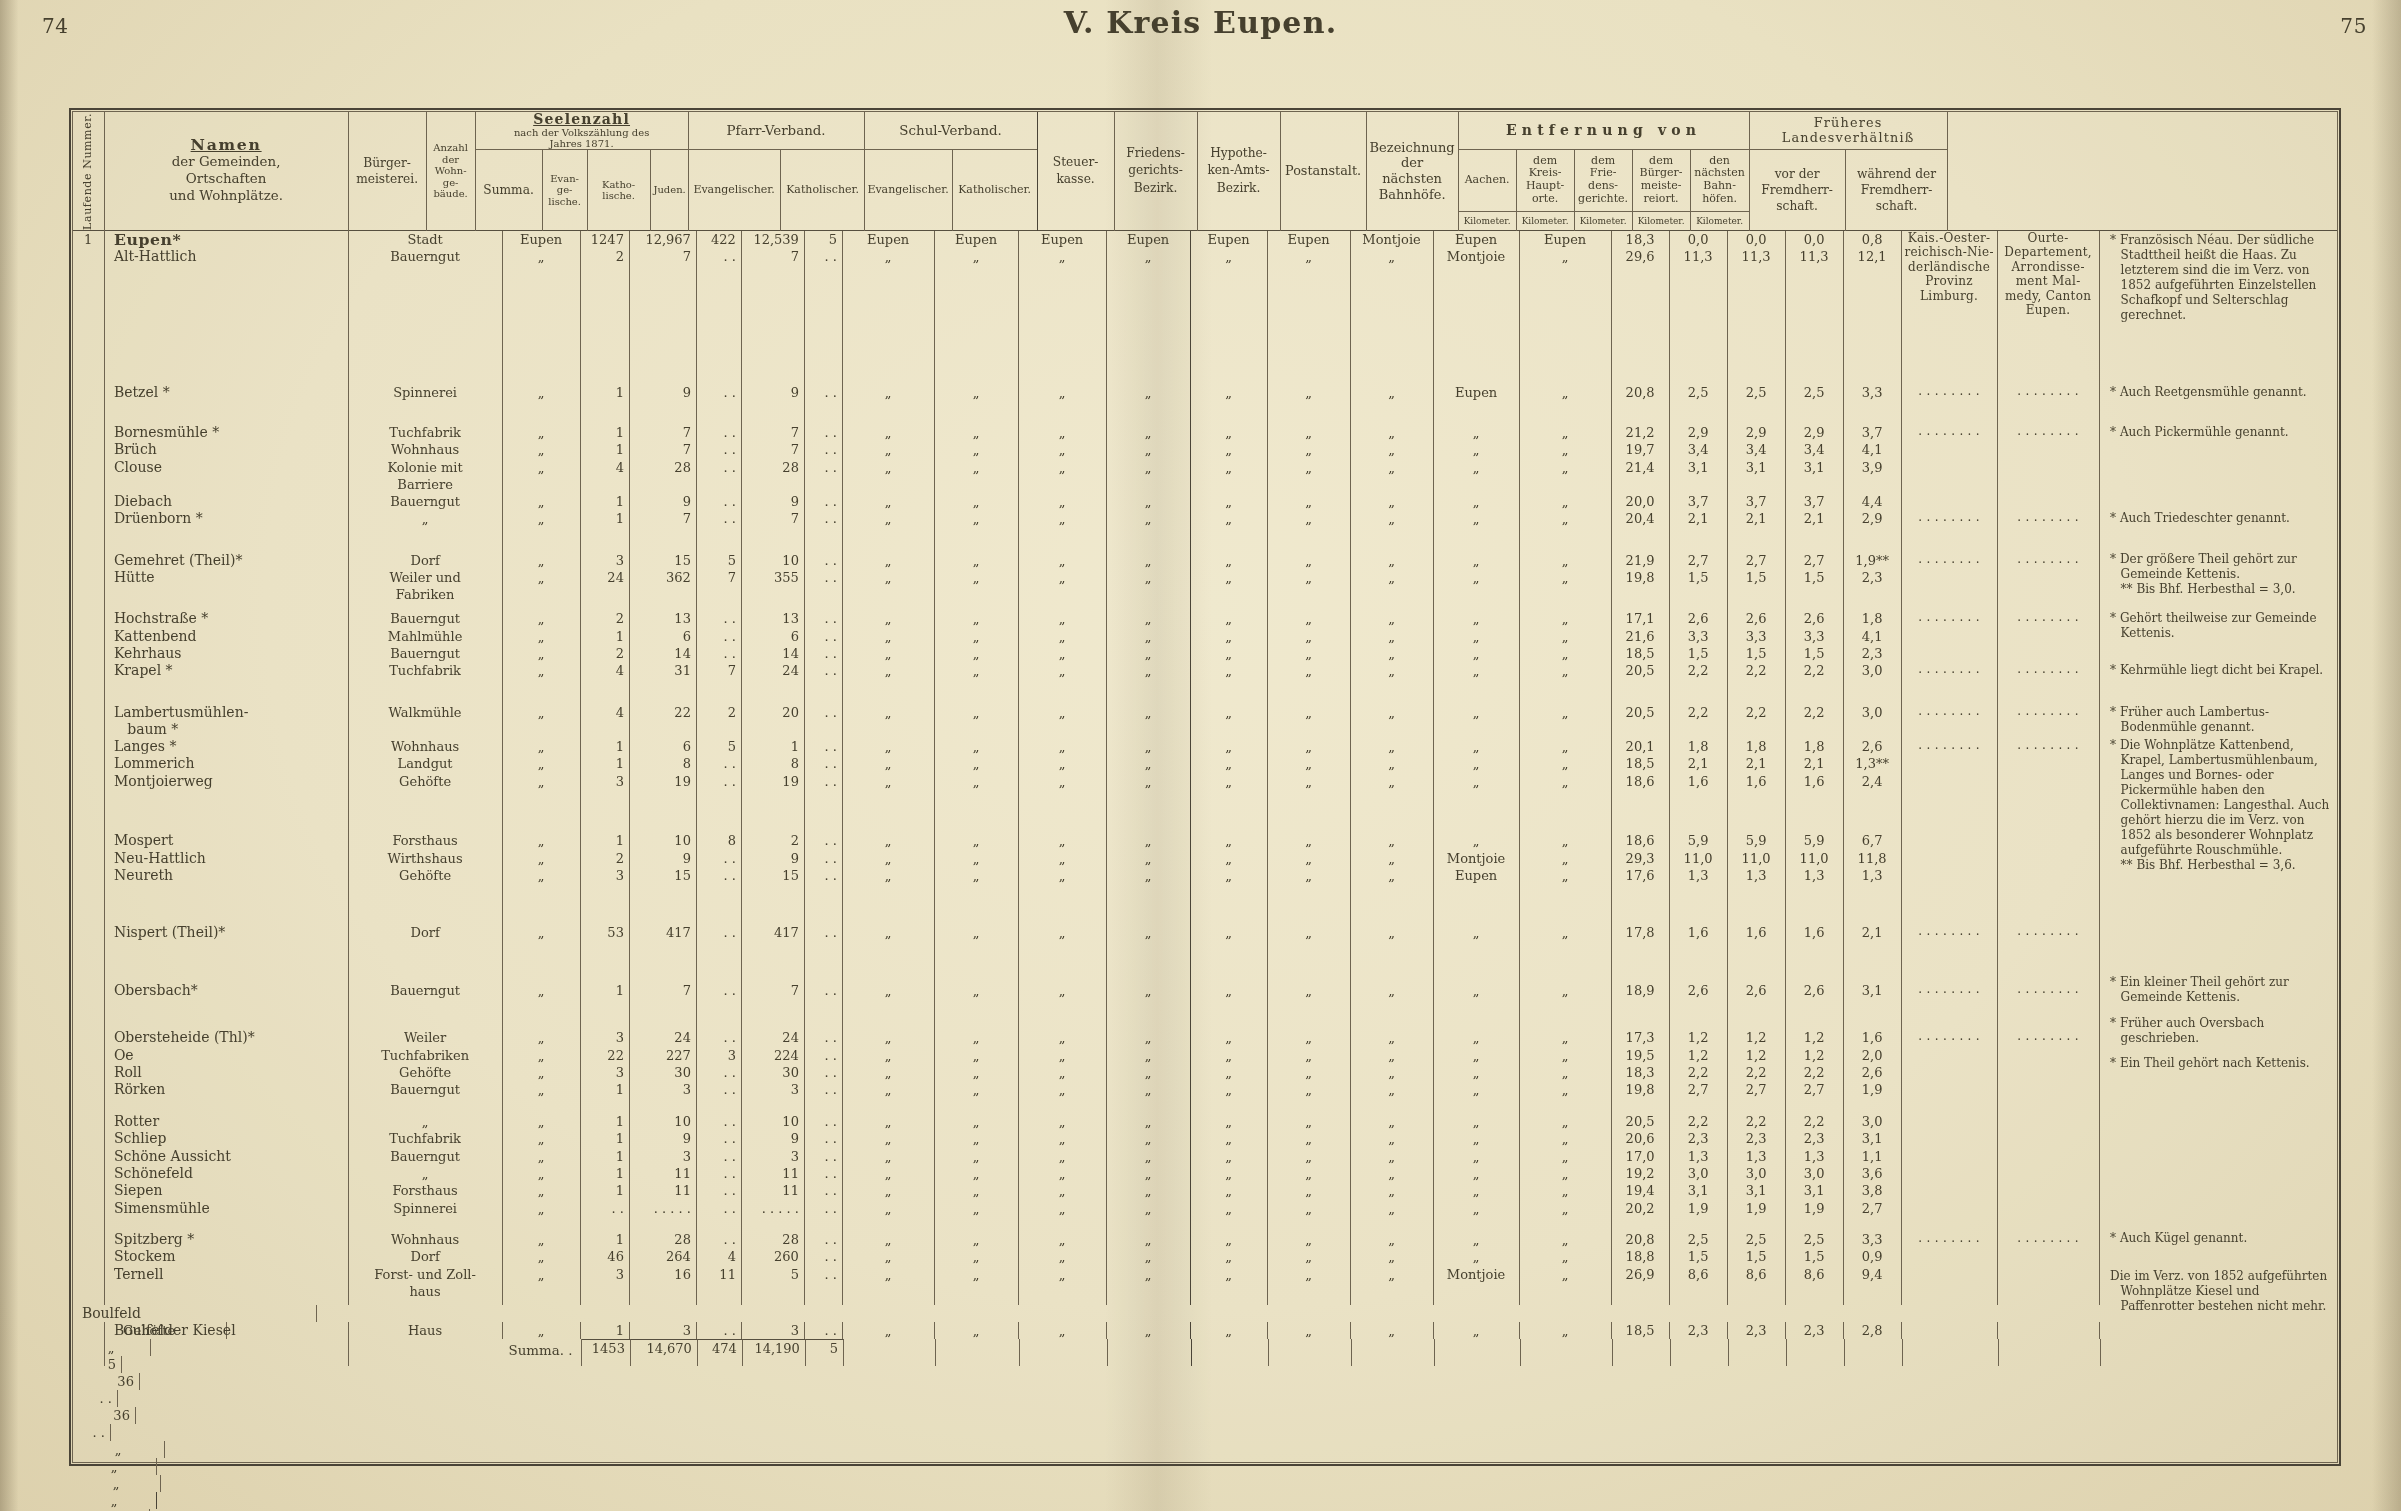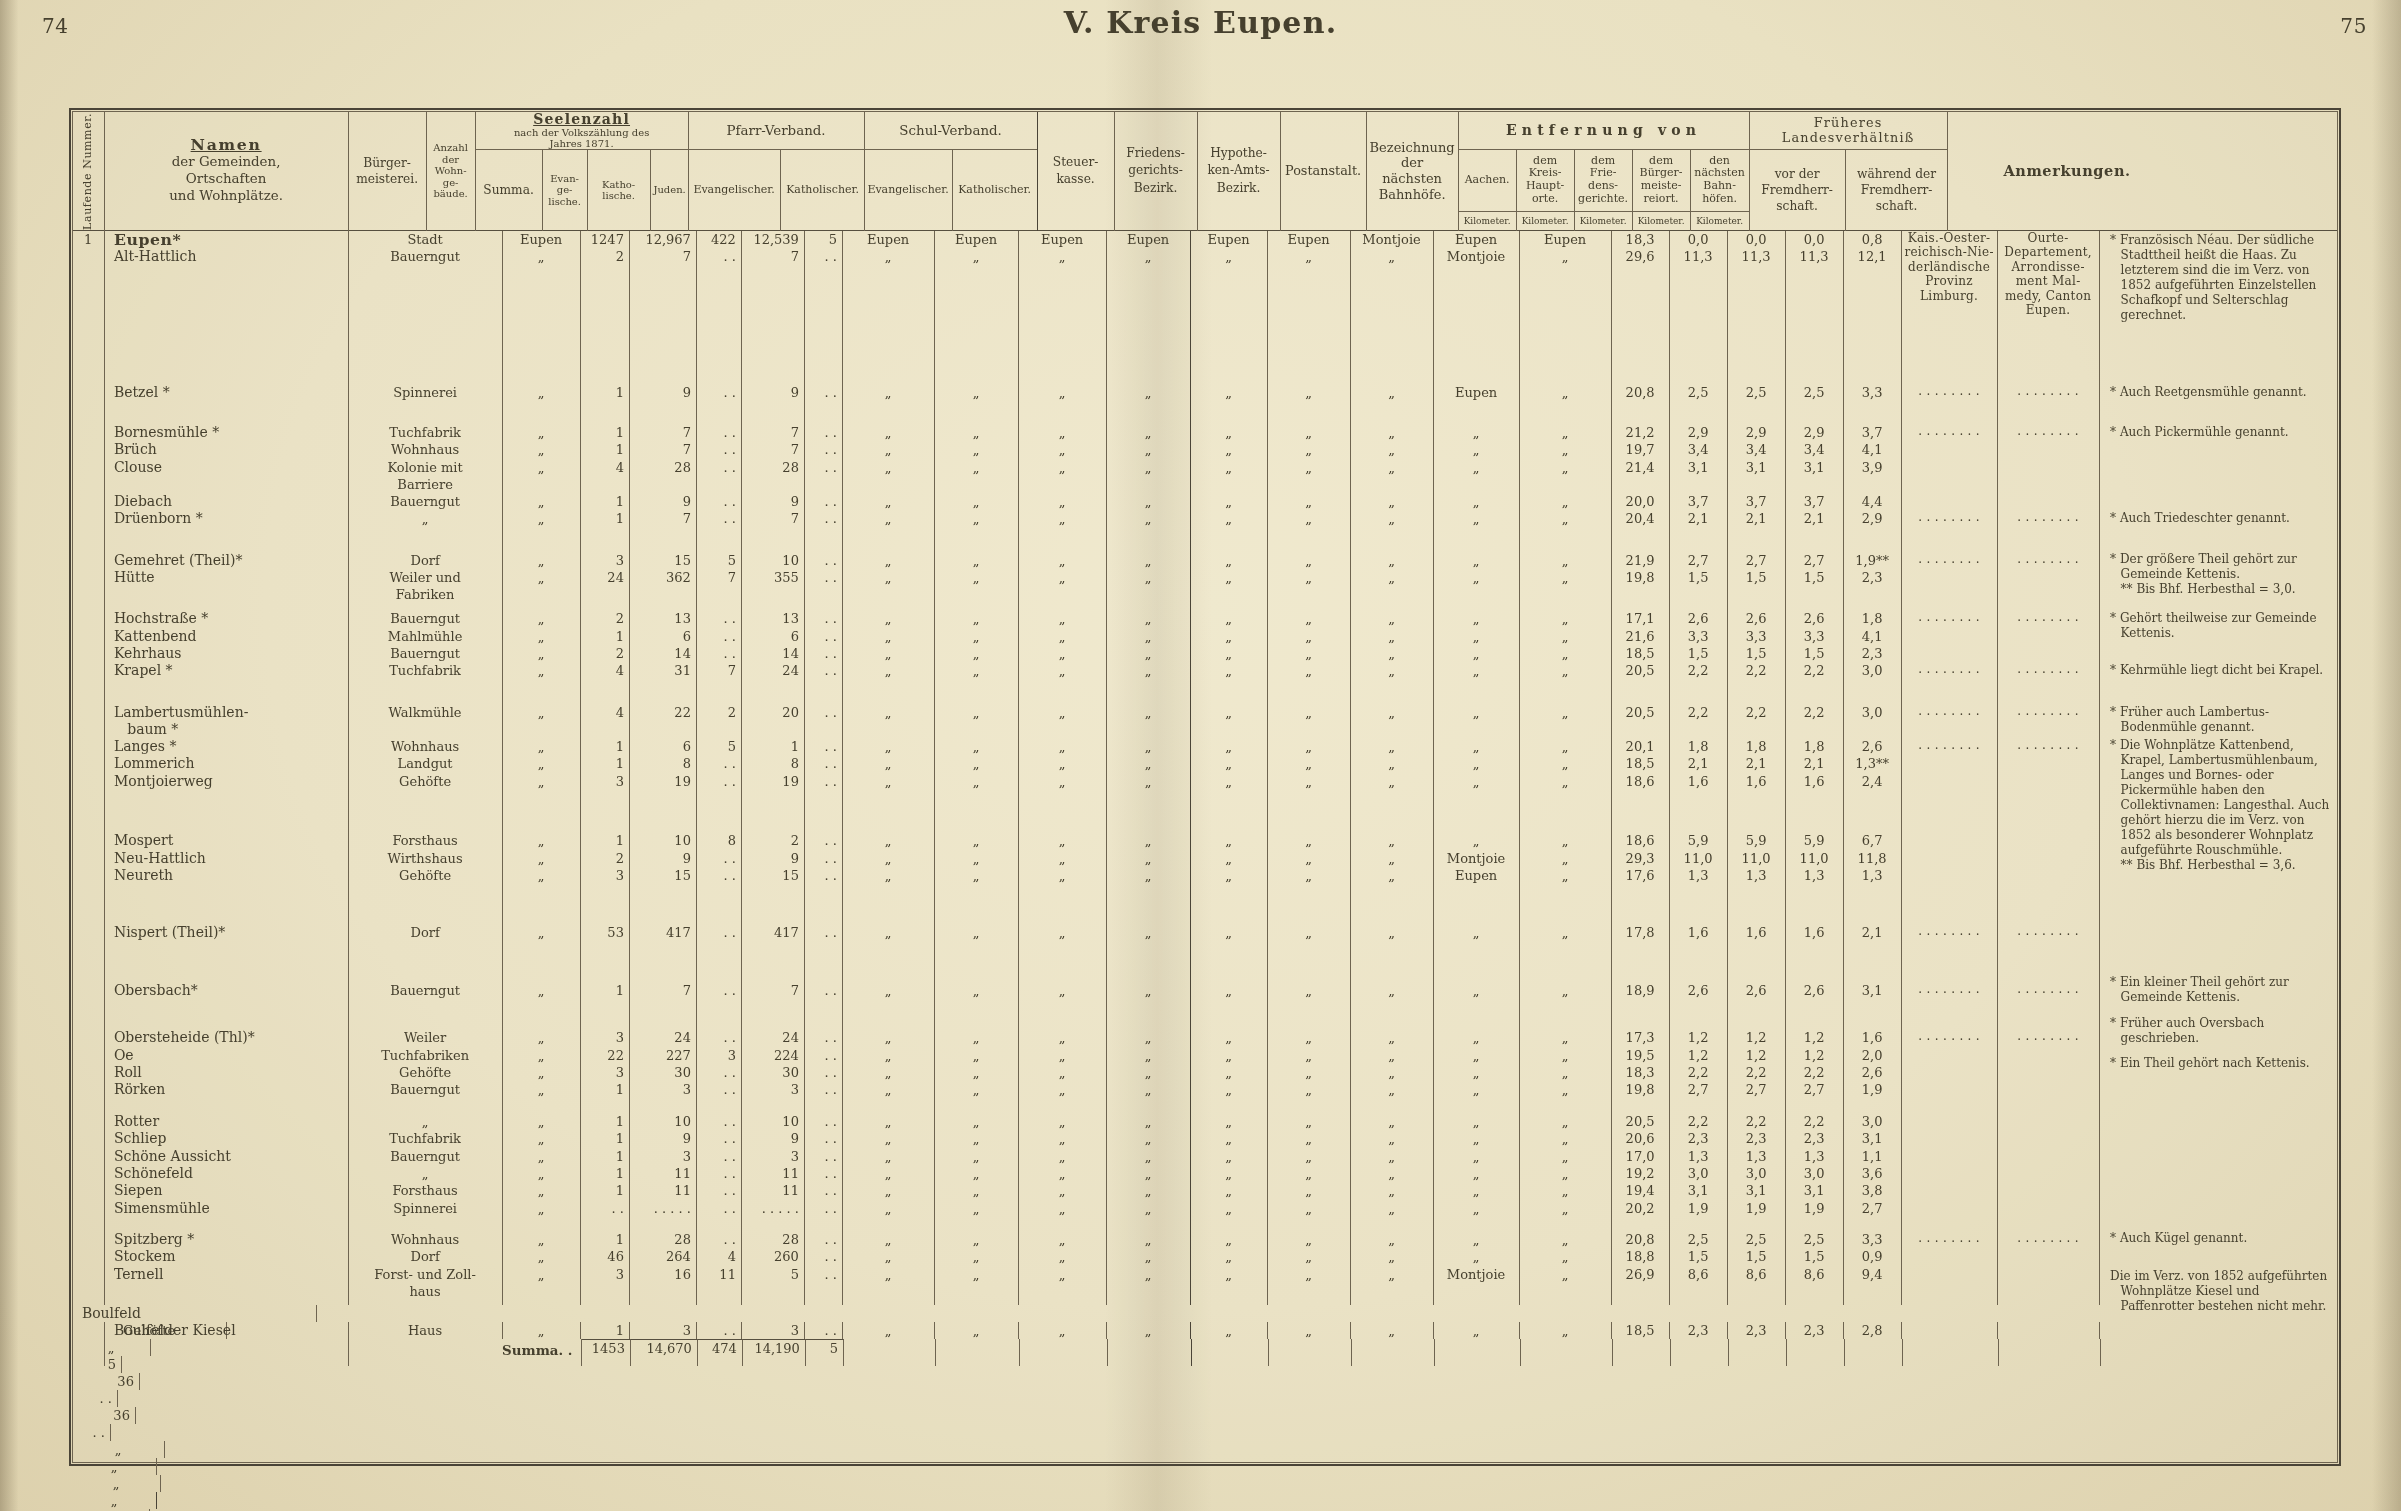--- a/index.html
+++ b/index.html
@@ -180,21 +180,20 @@
           <div class="hsub">
             <div class="hsubcell" style="width:96px;font-size:12.2px;line-height:16.3px">vor der
 Fremdherr-
 schaft.</div>
             <div class="hsubcell last" style="width:102px;font-size:12.2px;line-height:16.3px">während der
 Fremdherr-
 schaft.</div>
           </div>
         </div>
 
-        <div class="hcell anmh" style="width:239px">Anmerkungen.</div>
       </div>
 
       <div class="tbody" id="tbody">
         <div id="notes" style="left: 2028px; top: 0px;">
             <div class="note" style="top: 2.9px;">* Französisch Néau. Der südliche Stadttheil heißt die Haas. Zu letzterem sind die im Verz. von 1852 aufgeführten Einzelstellen Schafkopf und Selterschlag gerechnet.</div>
             <div class="note" style="top: 154px;">* Auch Reetgensmühle genannt.</div>
             <div class="note" style="top: 194px;">* Auch Pickermühle genannt.</div>
             <div class="note" style="top: 280px;">* Auch Triedeschter genannt.</div>
             <div class="note" style="top: 321px;">* Der größere Theil gehört zur Gemeinde Kettenis.
 ** Bis Bhf. Herbesthal = 3,0.</div>
@@ -1618,21 +1617,21 @@
             <div class="cell k-d3" style="width: 58px;">2,3</div>
             <div class="cell k-d4" style="width: 58px;">2,3</div>
             <div class="cell k-d5" style="width: 58px;">2,8</div>
             <div class="cell k-vor" style="width: 96px;"></div>
             <div class="cell k-wae" style="width: 102px;"></div>
             <div class="cell k-anm" style="width: 239px;"></div>
           </div>
           <div class="row summarow" style="height: 27px;">
             <div class="cell k-nr" style="width: 32px;"></div>
             <div class="cell k-name" style="width: 244px;"></div>
-            <div class="sumlabel" style="width: 233px; font-weight: bold;">Summa. .</div>
+            <div class="sumlabel" style="width: 233px;">Summa. .</div>
             <div class="cell k-geb rule" style="width: 49px;">1453</div>
             <div class="cell k-su rule" style="width: 67px;">14,670</div>
             <div class="cell k-ev rule" style="width: 45px;">474</div>
             <div class="cell k-ka rule" style="width: 63px;">14,190</div>
             <div class="cell k-ju rule" style="width: 38px;">5</div>
             <div class="cell k-pfe" style="width: 92px;"></div>
             <div class="cell k-pfk" style="width: 84px;"></div>
             <div class="cell k-sve" style="width: 88px;"></div>
             <div class="cell k-svk split" style="width: 84px;"></div>
             <div class="cell k-st" style="width: 77px;"></div>

